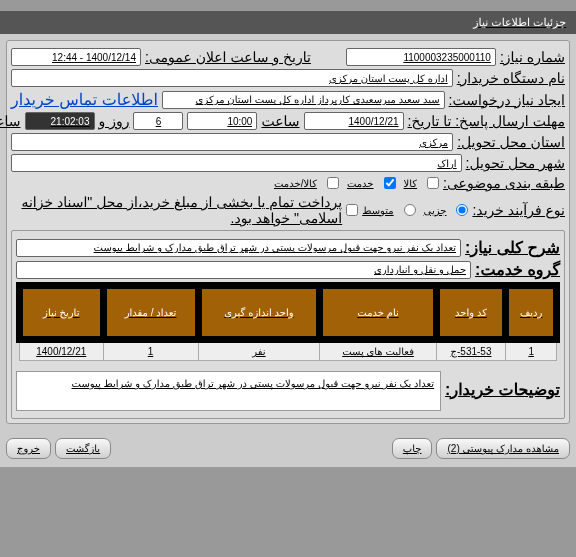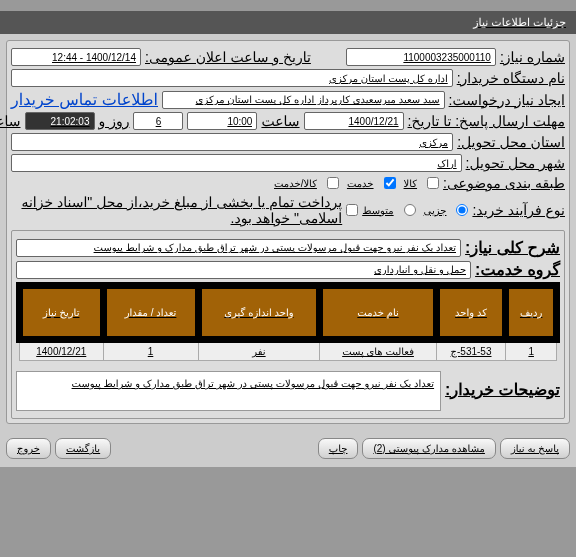--- a/index.html
+++ b/index.html
@@ -154,21 +154,20 @@
           <span class="section-label">توضیحات خریدار:</span>
           <div class="desc-box" style="flex:1">تعداد یک نفر نیرو جهت قبول مرسولات پستی در شهر تراق طبق مدارک و شرایط پیوست</div>
         </div>
       </div>
 
     </div>
   </div>
 
   <div class="footer">
     <div class="fgroup">
-      <button class="btn">پاسخ به نیاز</button>
       <button class="btn">مشاهده مدارک پیوستی (2)</button>
       <button class="btn">چاپ</button>
     </div>
     <div class="fgroup">
       <button class="btn">بازگشت</button>
       <button class="btn">خروج</button>
     </div>
   </div>
 </div>
 

